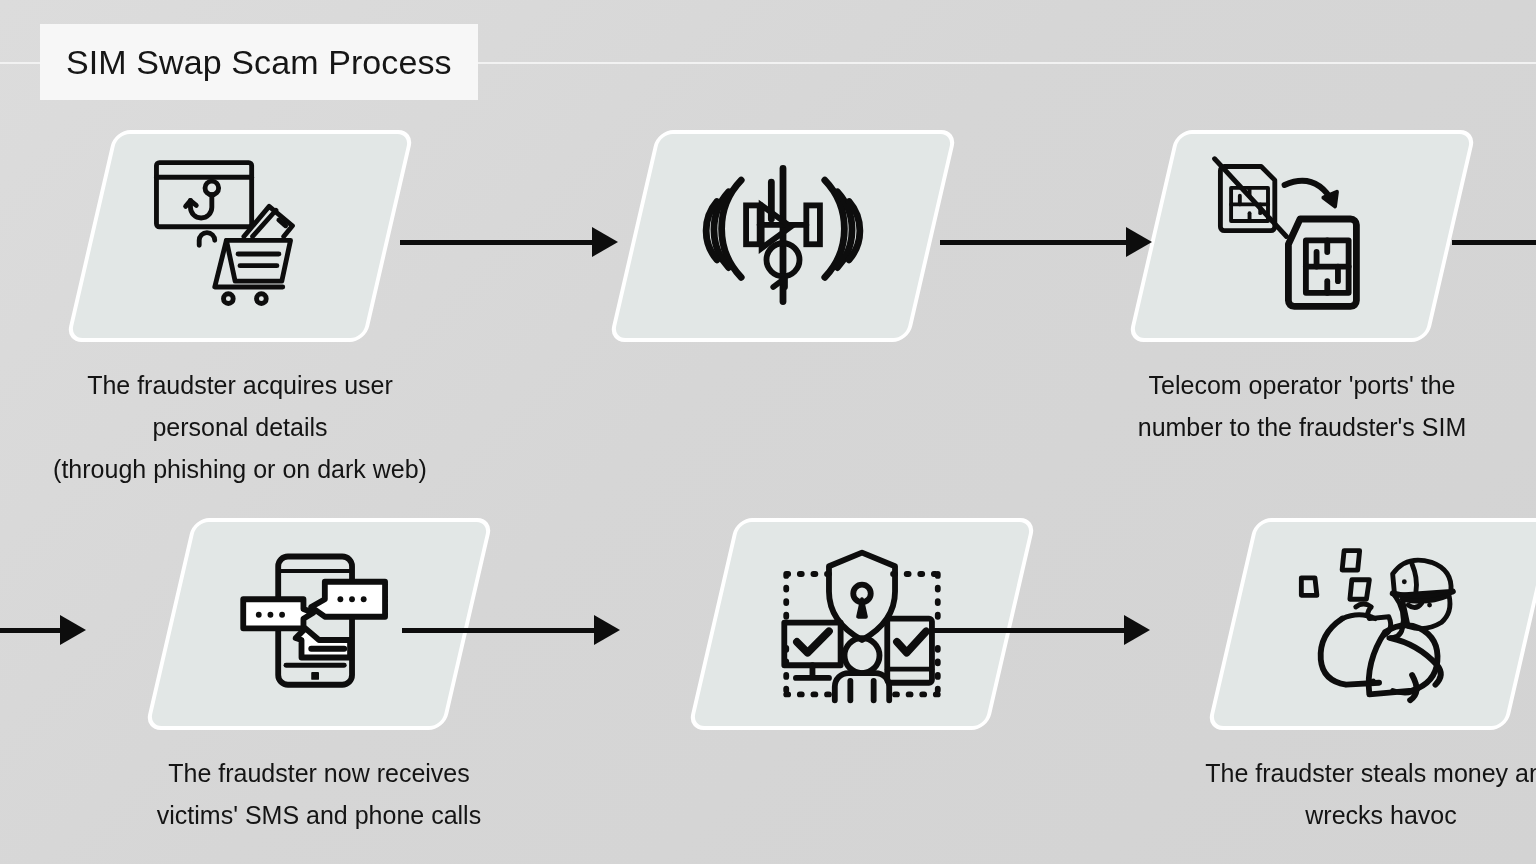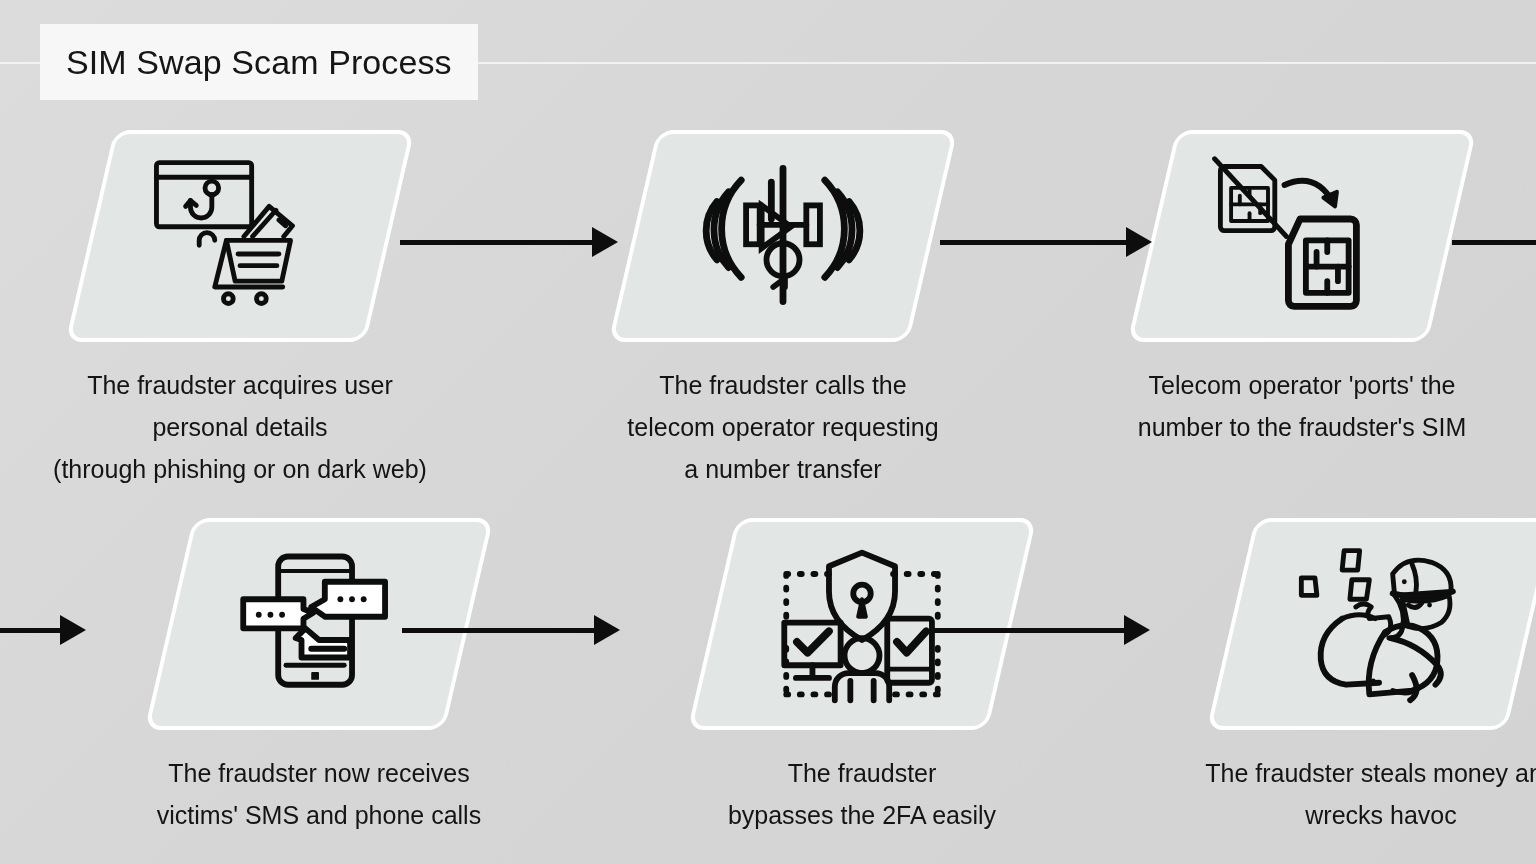--- a/index.html
+++ b/index.html
@@ -199,23 +199,20 @@
           <path d="M57 30 a72 72 0 0 0 0 100" stroke-width="7"></path>
           <path d="M44 42 a58 58 0 0 0 0 78" stroke-width="7"></path>
           <path d="M32 52 a46 46 0 0 0 0 60" stroke-width="7"></path>
 
           <path d="M143 30 a72 72 0 0 1 0 100" stroke-width="7"></path>
           <path d="M156 42 a58 58 0 0 1 0 78" stroke-width="7"></path>
           <path d="M168 52 a46 46 0 0 1 0 60" stroke-width="7"></path>
         </g>
       </svg>
     </div>
-    <div class="caption wide">The fraudster calls the
-telecom operator requesting
-a number transfer</div>
   </div>
 
   <div class="step" style="margin-left:209px">
     <div class="tile">
       <div class="tile-shape"></div>
       <svg class="tile-art" viewBox="0 0 200 175">
         <g fill="none" stroke="#0d0d0d" stroke-width="5" stroke-linecap="round" stroke-linejoin="round">
 
           <path d="M20 16 h38 l14 14 v48 a4 4 0 0 1 -4 4 h-48 a4 4 0 0 1 -4 -4 v-58 a4 4 0 0 1 4 -4 z"></path>
           <rect x="27" y="38" width="38" height="34" stroke-width="4"></rect>
@@ -298,22 +295,20 @@
           <line x1="126" y1="134" x2="172" y2="134" stroke-width="5"></line>
           <path d="M136 106 l10 11 l20 -22" stroke-width="8"></path>
 
           <circle cx="100" cy="120" r="18"></circle>
           <path d="M72 166 v-14 a14 14 0 0 1 14 -14 h28 a14 14 0 0 1 14 14 v14"></path>
           <line x1="88" y1="146" x2="88" y2="166"></line>
           <line x1="112" y1="146" x2="112" y2="166"></line>
         </g>
       </svg>
     </div>
-    <div class="caption">The fraudster
-bypasses the 2FA easily</div>
   </div>
 
   <div class="step" style="margin-left:209px">
     <div class="tile">
       <div class="tile-shape"></div>
       <svg class="tile-art" viewBox="0 0 200 175">
         <g fill="none" stroke="#0d0d0d" stroke-width="5" stroke-linecap="round" stroke-linejoin="round">
 
           <path d="M62 12 h16 l-2 20 h-16 z"></path>
           <path d="M18 40 h14 l2 18 h-16 z"></path>

